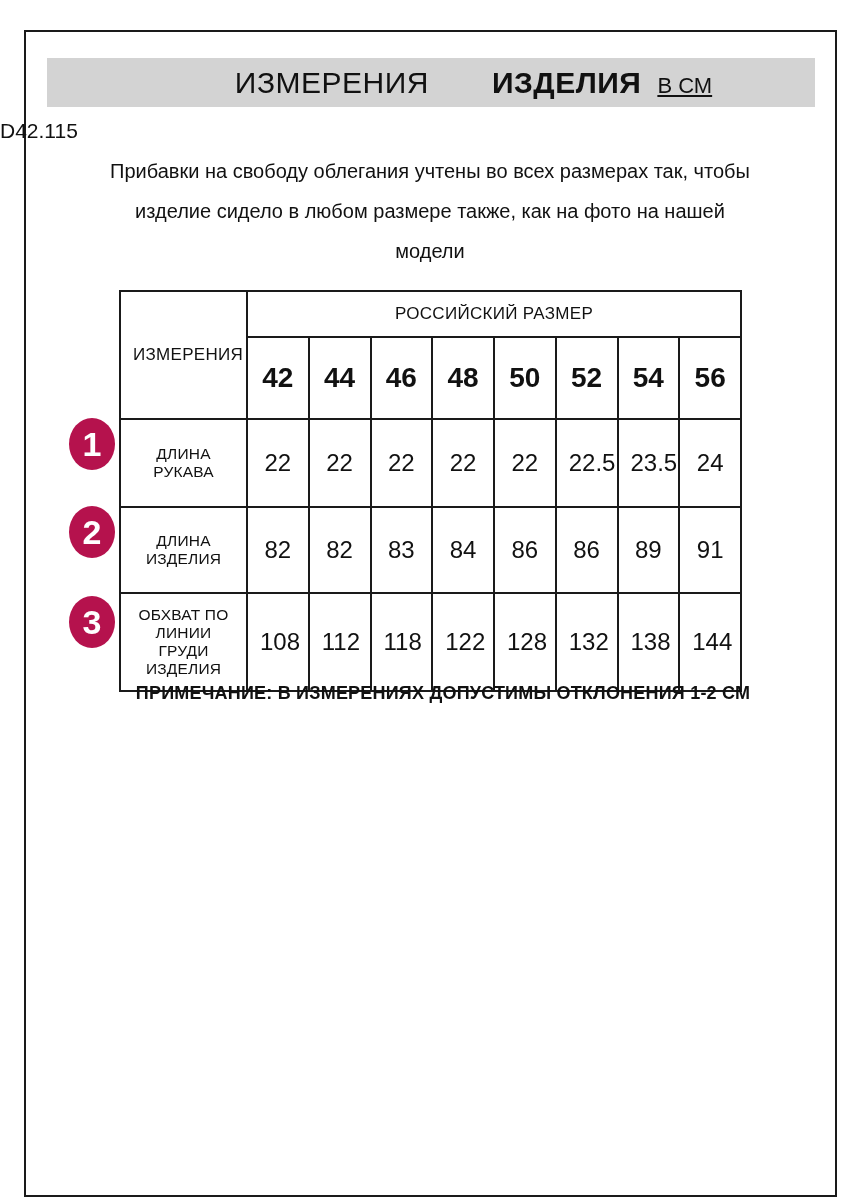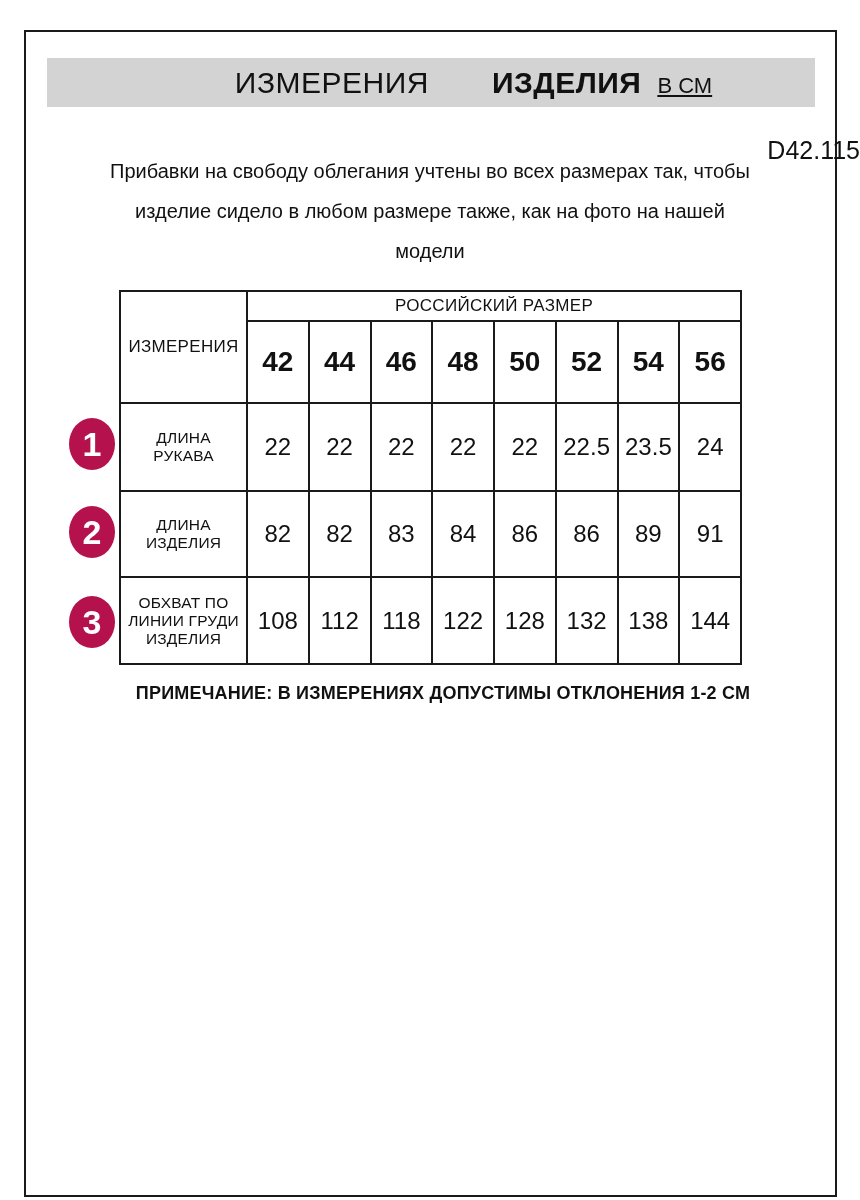--- a/index.html
+++ b/index.html
@@ -28,38 +28,38 @@
     width: 768px; height: 49px;
     background: var(--header-bar-bg);
     display: flex; align-items: center; justify-content: center;
     padding-left: 85px;
   }
   .header-bar .t-regular { font-size: 30px; letter-spacing: 0.5px; }
   .header-bar .t-bold { font-size: 30px; font-weight: bold; margin-left: 63px; letter-spacing: 0.5px; }
   .header-bar .t-unit { font-size: 22px; margin-left: 16px; transform: translateY(3px); text-decoration: underline; }
 
   .model-code {
-    position: absolute; left: 0; top: 136px; width: 860px;
-    text-align: right; font-size: 25px;
+    position: absolute; left: 0; top: 119px; width: 860px;
+    text-align: left; font-size: 21px;
   }
   .description {
     position: absolute; left: 70px; top: 151px; width: 720px;
     text-align: center; font-size: 20px; line-height: 40px;
     white-space: pre-line;
   }
 
   table.size-table {
     position: absolute; left: 119px; top: 290px;
     width: 621px;
     border-collapse: collapse; table-layout: fixed;
   }
   table.size-table th, table.size-table td {
     border: 2px solid var(--border);
     text-align: center; vertical-align: middle;
-    padding: 4px;
+    padding: 12px;
   }
   col.c-label { width: 127px; }
   col.c-size  { width: 61.75px; }
   tr.hdr-a { height: 20px; }
   tr.hdr-b { height: 82px; }
   tr.row-1 { height: 88px; margin-top: 47px; }
   tr.row-2 { height: 86px; }
   tr.row-3 { height: 87px; }
   th.measure-hdr { font-weight: normal; font-size: 17px; letter-spacing: 0.3px; }
   th.group-hdr   { font-weight: normal; font-size: 17px; letter-spacing: 0.3px; }

